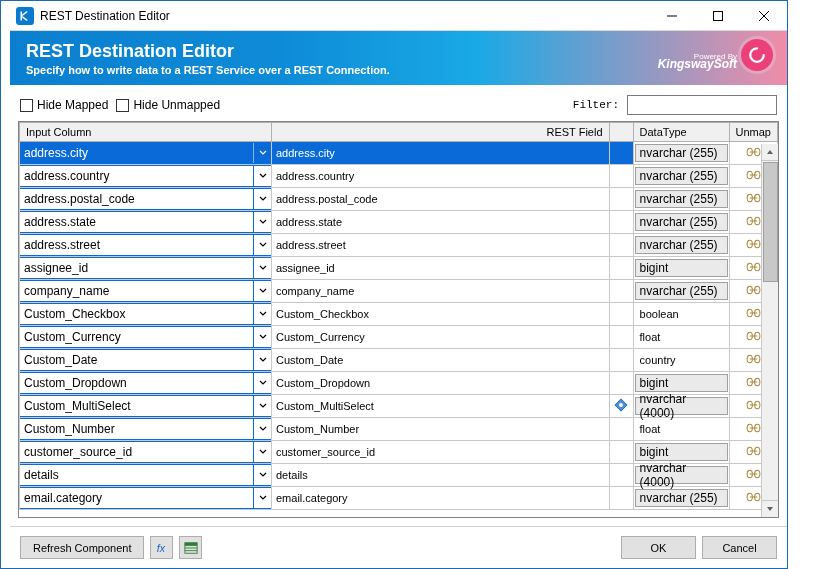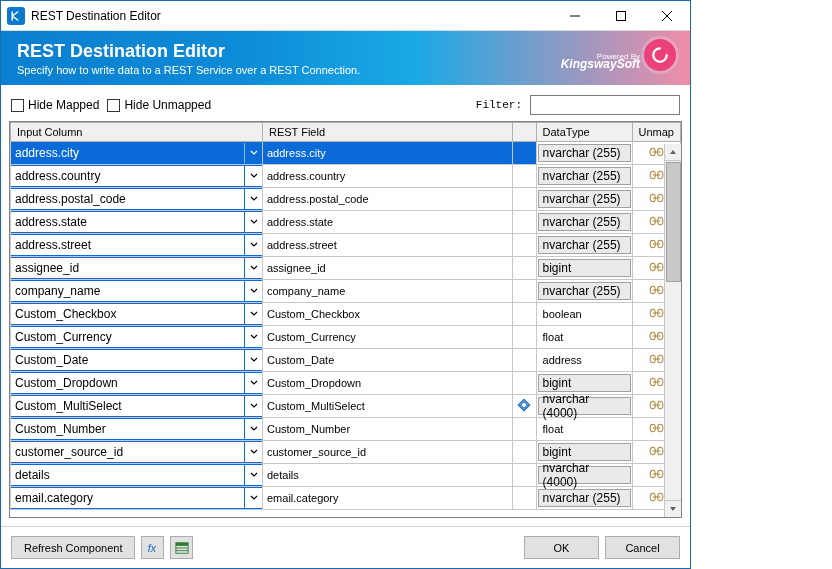--- a/index.html
+++ b/index.html
@@ -1,27 +1,27 @@
 <!DOCTYPE html>
 <html><head>
 <meta charset="utf-8">
 <style>
 * { box-sizing: border-box; margin: 0; padding: 0; font-family: "Segoe UI", Tahoma, sans-serif; font-size: 12px; }
 html, body { width: 832px; height: 569px; }
-.window { width: 691px; height: 569px; border: 1px solid #1b68b3; background: #fff; display: flex; flex-direction: column; }
+.window { width: 788px; height: 569px; border: 1px solid #1b68b3; background: #fff; display: flex; flex-direction: column; padding-left: 9px; }
 
 .titlebar { height: 30px; display: flex; align-items: center; background: #fff; border-bottom: 1px solid #d9d9d9; }
 .titlebar .app-icon { width: 18px; height: 18px; margin: 0 6px; background: #0a7ad0; border-radius: 3px; display: flex; align-items: center; justify-content: center; }
 .titlebar .app-icon svg { width: 12px; height: 12px; }
 .titlebar .title { flex: 1; font-size: 12px; color: #000; }
 .titlebar .winbtn { width: 46px; height: 30px; display: flex; align-items: center; justify-content: center; }
 
 .banner { height: 54px; background: linear-gradient(90deg, #0b7fcf 0%, #0e8bd7 35%, #19a9e6 60%, #f08da8 100%); display: flex; align-items: center; padding: 0 16px; color: #fff; position: relative; }
 .banner .heading { font-size: 18px; font-weight: 600; }
-.banner .sub { font-size: 11px; margin-top: 2px; }
+.banner .sub { font-size: 11px; margin-top: 2px; font-weight: bold; }
 .banner .logos { position: absolute; right: 14px; top: 8px; display: flex; align-items: flex-end; gap: 4px; }
 .banner .ks-logo { display: flex; align-items: center; color: #fff; font-weight: 700; font-style: italic; font-size: 14px; }
 .banner .ks-logo .small { font-size: 8px; font-style: normal; font-weight: 400; display: block; text-align: right; margin-bottom: -4px; }
 .banner .circle-logo { width: 32px; height: 32px; border-radius: 50%; background: #ec407a; display: flex; align-items: center; justify-content: center; box-shadow: 0 0 0 3px rgba(255,255,255,.2); }
 .banner .circle-logo svg { width: 18px; height: 18px; }
 
 .body { flex: 1; display: flex; padding: 8px; gap: 6px; min-height: 0; }
 
 .nav { width: 102px; border: 1px solid #7a7a7a; background: #fff; }
 .nav div { padding: 2px 4px; font-size: 11px; }
@@ -36,21 +36,21 @@
 .filter-input { width: 150px; height: 20px; border: 1px solid #7a7a7a; padding: 0 3px; }
 
 .grid-wrap { flex: 1; border: 1px solid #828282; overflow: hidden; position: relative; }
 .grid-scroll { position: absolute; inset: 0; overflow: hidden; }
 
 table { border-collapse: collapse; width: 100%; }
 th { background: #f0f0f0; border: 1px solid #b0b0b0; padding: 3px 6px; text-align: left; font-weight: 400; font-size: 11px; position: sticky; top: 0; }
 td { border: 1px solid #c8c8c8; padding: 0; height: 22px; font-size: 11px; }
 
 .col-input { width: 252px; }
-.col-rest { width: auto; }
+.col-rest { width: auto; text-align: right; }
 .col-ind { width: 24px; }
 .col-dt { width: 96px; }
 .col-unmap { width: 40px; margin-top: 6px; }
 
 .input-cell { display: flex; align-items: stretch; height: 22px; border: 1px solid #0a6bd8; margin: -1px; }
 .input-cell .txt { flex: 1; padding: 0 4px; display: flex; align-items: center; }
 .input-cell .dd { width: 18px; border-left: 1px solid #0a6bd8; display: flex; align-items: center; justify-content: center; background: #fff; }
 .input-cell .dd svg { width: 8px; height: 8px; }
 
 tr.hl .input-cell { background: #0a6bd8; color: #fff; }
@@ -393,21 +393,21 @@
                       <span class="txt">Custom_Date</span>
                       <span class="dd">
                         <svg viewBox="0 0 8 8">
                           <path d="M1 2l3 3 3-3" stroke="currentColor" fill="none" stroke-width="1.2"></path>
                         </svg>
                       </span>
                     </div>
                   </td>
                   <td class="rest">Custom_Date</td>
                   <td class="ind"></td>
-                  <td class="dt-plain">address</td>
+                  <td class="dt-plain">country</td>
                   <td>
                     <div class="unmap-cell">
                       <span><svg viewBox="0 0 20 14">
                           <ellipse cx="5" cy="7" rx="3.5" ry="5" fill="none" stroke="#b08840" stroke-width="1.4"></ellipse>
                           <ellipse cx="15" cy="7" rx="3.5" ry="5" fill="none" stroke="#b08840" stroke-width="1.4"></ellipse>
                           <path d="M5 7h10" stroke="#b08840" stroke-width="1.4"></path>
                         </svg></span>
                     </div>
                   </td>
                 </tr>

